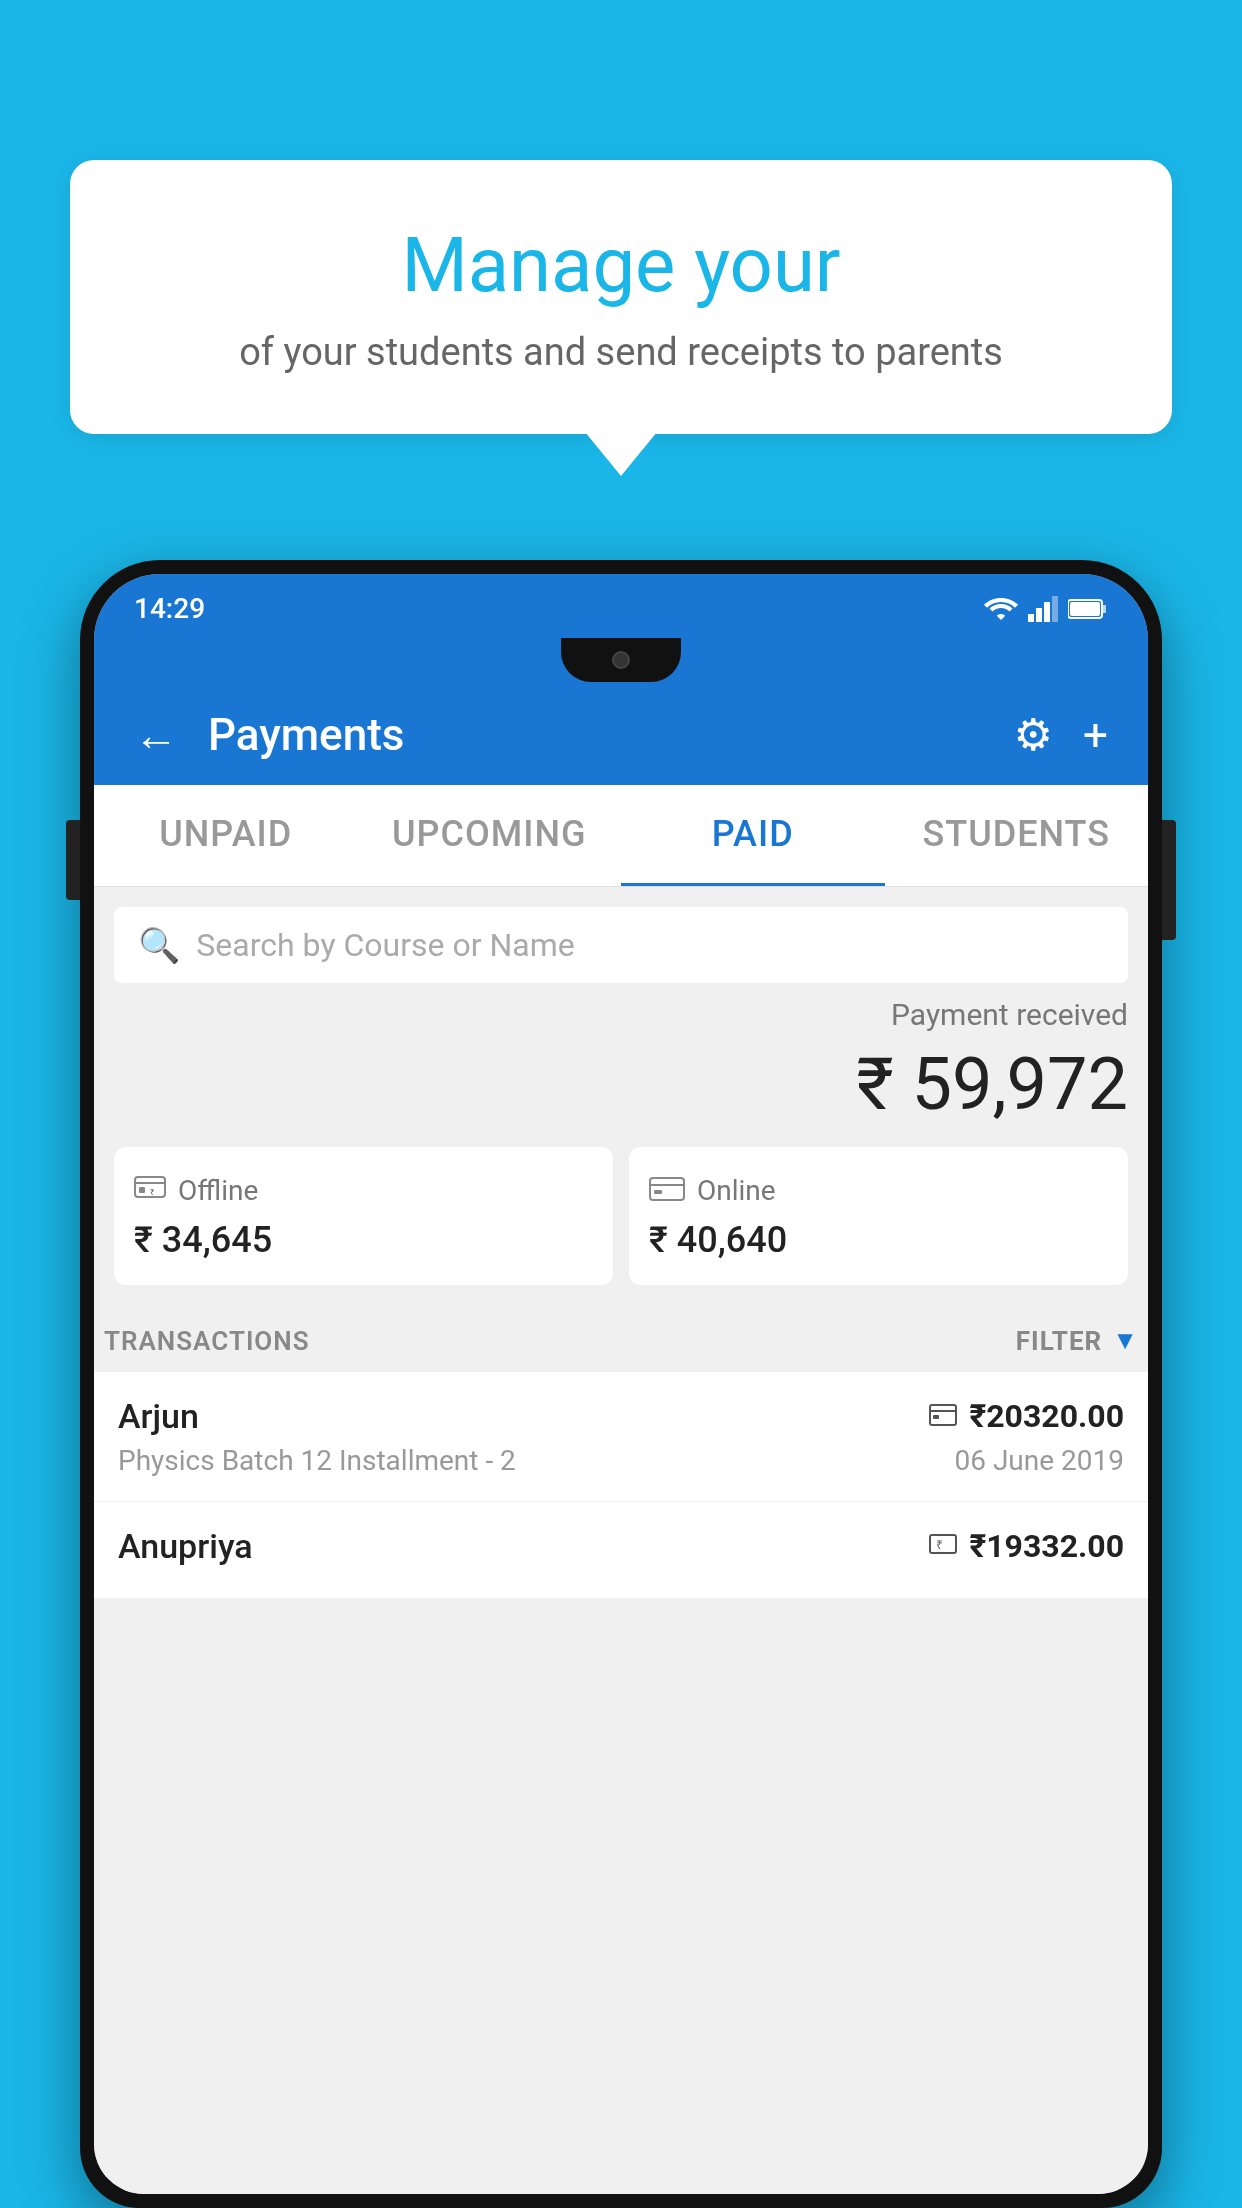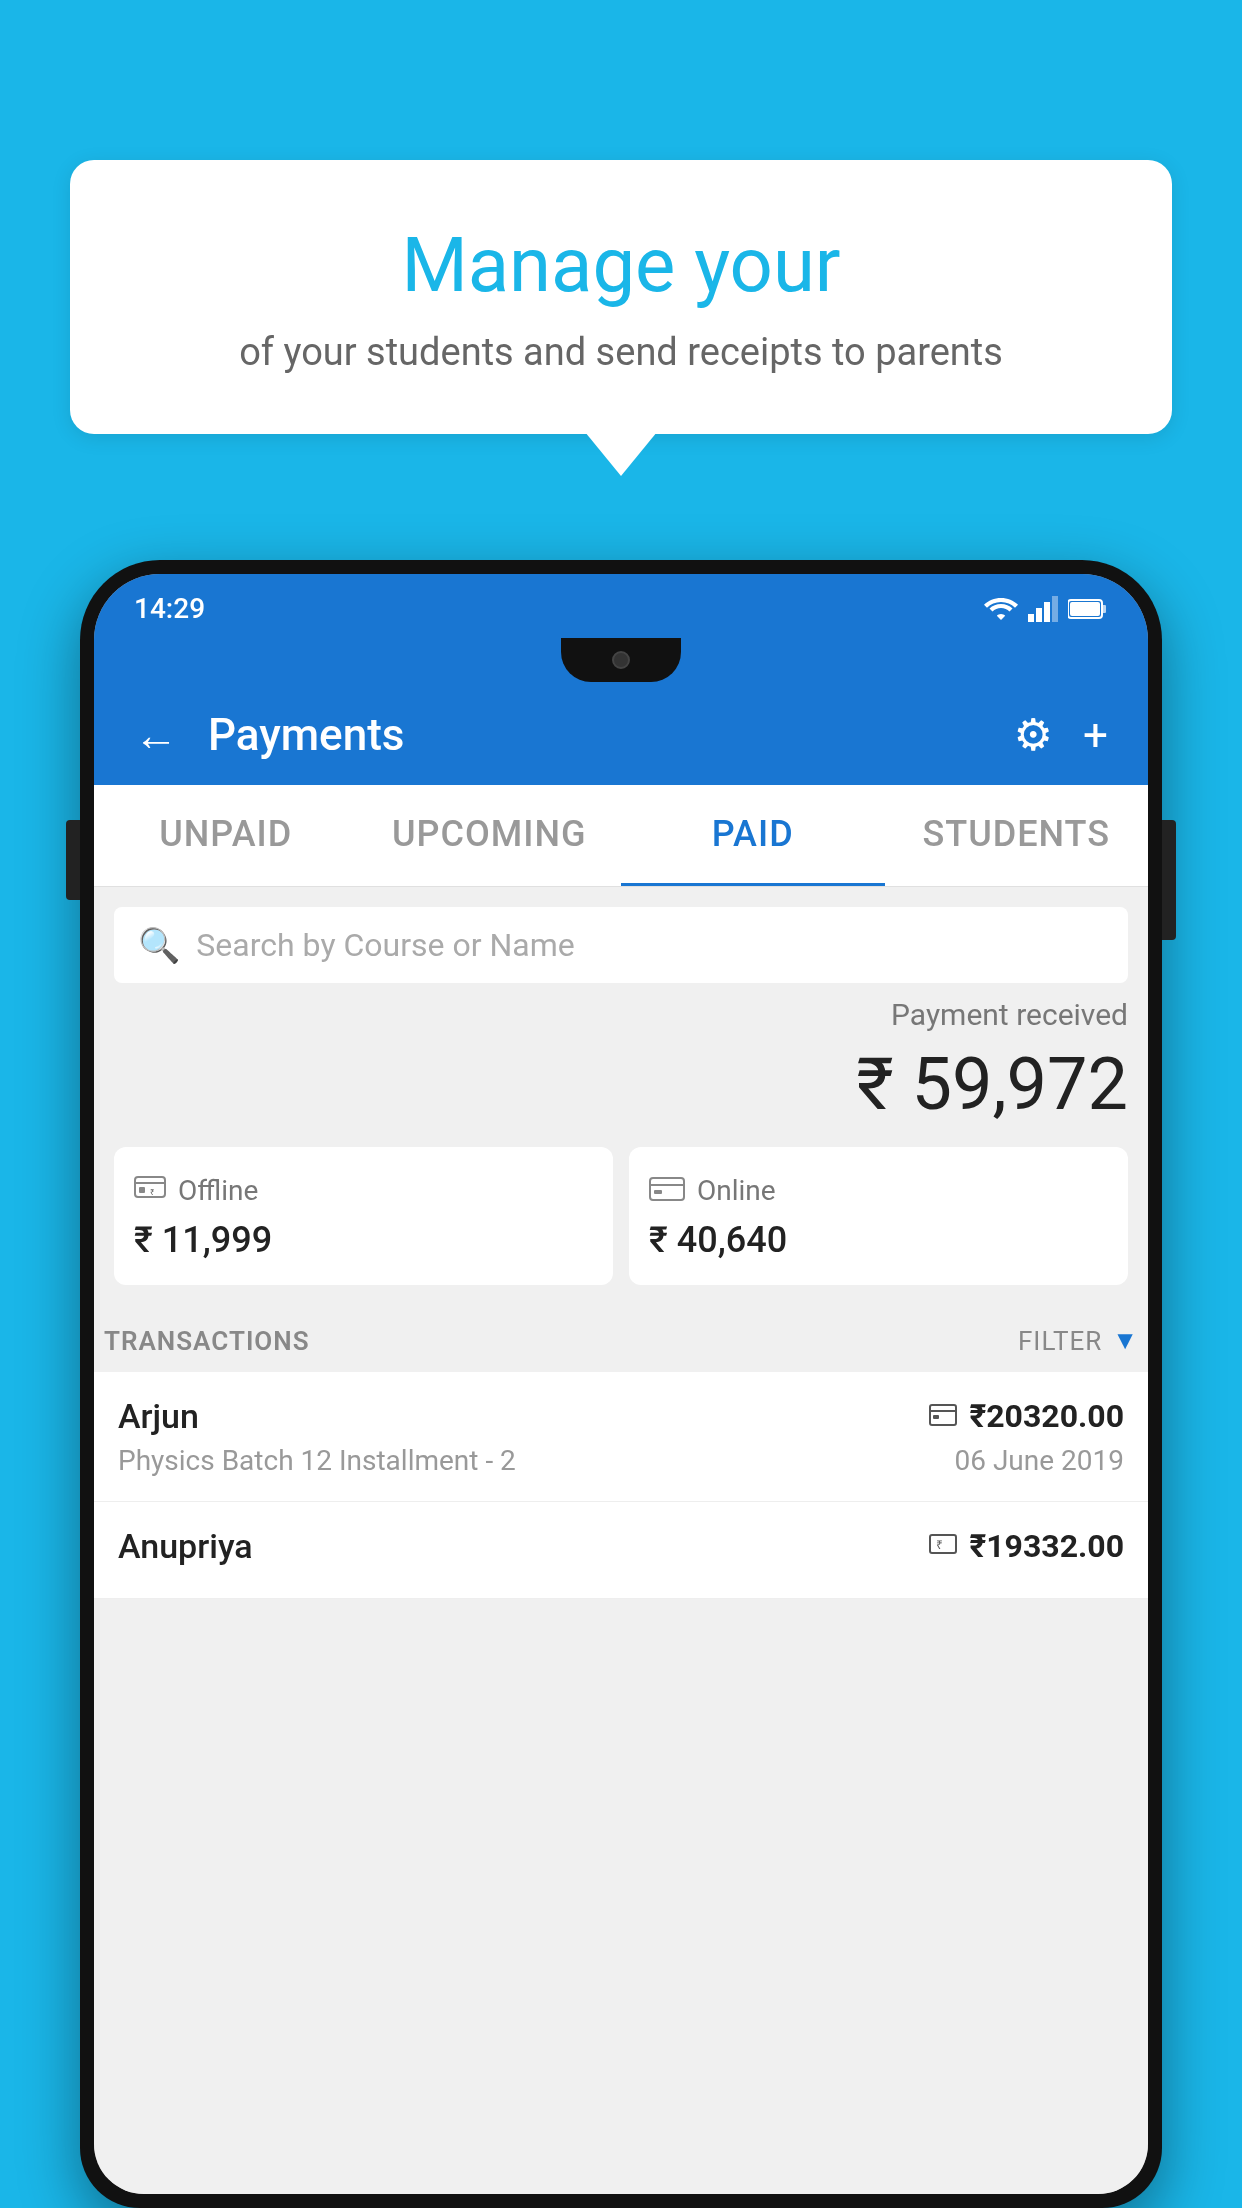--- a/index.html
+++ b/index.html
@@ -328,21 +328,21 @@
 
     .filter-container {
       display: flex;
       align-items: center;
       gap: 10px;
     }
 
     .filter-label {
       font-size: 26px;
       color: #888;
-      font-weight: 400;
+      font-weight: 700;
       letter-spacing: 1px;
     }
 
     .filter-icon {
       color: #1976d2;
       font-size: 26px;
     }
 
     
     .transaction-list {
@@ -484,21 +484,21 @@
               <span class="card-icon">
                 <svg width="32" height="28" viewBox="0 0 32 28" fill="none" xmlns="http://www.w3.org/2000/svg">
                   <rect x="1" y="4" width="30" height="20" rx="3" stroke="#888" stroke-width="2" fill="none"></rect>
                   <line x1="1" y1="10" x2="31" y2="10" stroke="#888" stroke-width="2"></line>
                   <rect x="5" y="14" width="6" height="6" rx="1" fill="#888"></rect>
                   <text x="16" y="22" font-size="8" fill="#555" font-family="Arial">₹</text>
                 </svg>
               </span>
               <span>Offline</span>
             </div>
-            <div class="card-amount">₹ 11,999</div>
+            <div class="card-amount">₹ 34,645</div>
           </div>
           <div class="payment-card">
             <div class="card-header">
               <span class="card-icon">
                 <svg width="36" height="24" viewBox="0 0 36 24" fill="none" xmlns="http://www.w3.org/2000/svg">
                   <rect x="1" y="1" width="34" height="22" rx="3" stroke="#888" stroke-width="2" fill="none"></rect>
                   <line x1="1" y1="8" x2="35" y2="8" stroke="#888" stroke-width="2"></line>
                   <rect x="5" y="13" width="8" height="4" rx="1" fill="#888"></rect>
                 </svg>
               </span>

